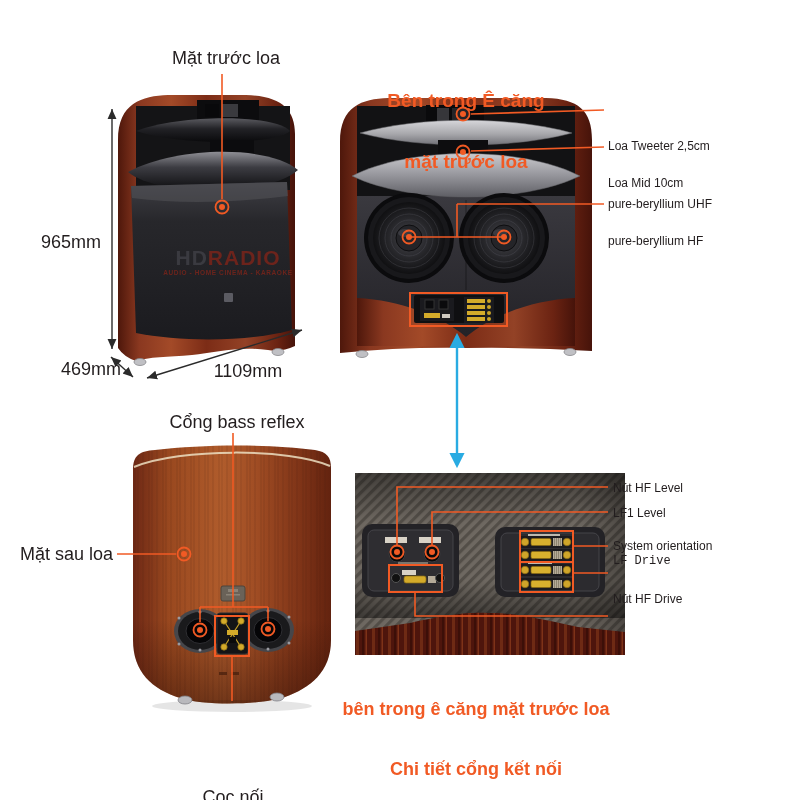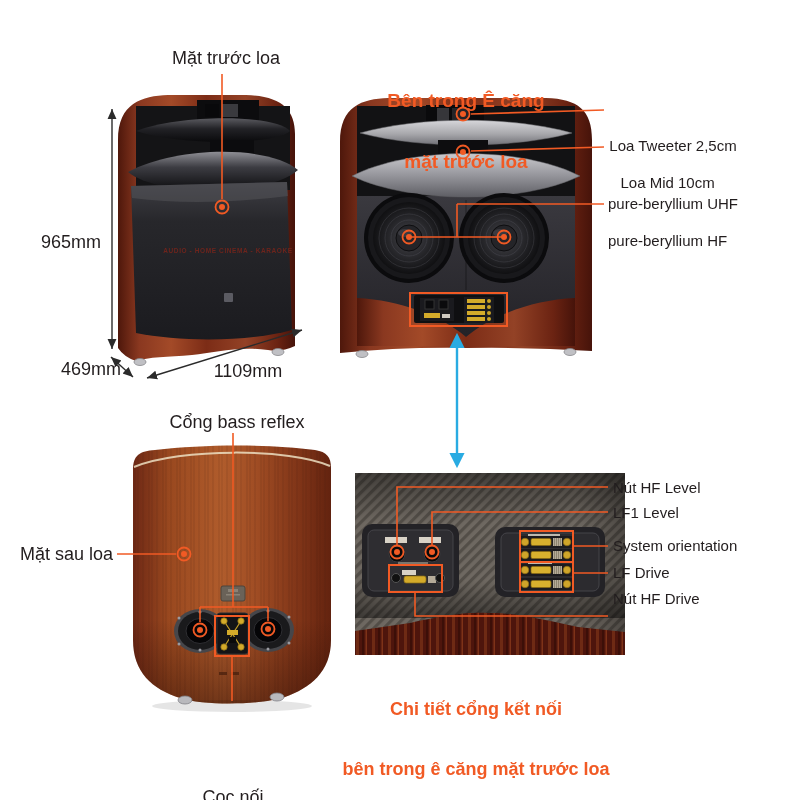--- a/index.html
+++ b/index.html
@@ -1,21 +1,21 @@
 <!DOCTYPE html>
 <html><head>
 <meta charset="utf-8">
 <style>
   * { margin:0; padding:0; box-sizing:border-box; }
   html,body { background:#ffffff; font-family:"Liberation Sans", sans-serif; }
   #canvas { position:relative; width:800px; height:800px; background:#fff; overflow:hidden; }
   #canvas > svg.art { position:absolute; left:0; top:0; }
   .lbl { position:absolute; color:#221d1e; font-size:18px; line-height:20px; white-space:nowrap; }
   .lbl span { display:block;margin-top:40px; }
-  .small { font-size:15px; line-height:18px;text-align:center; }
+  .small { font-size:12px; line-height:18px; }
   .center { transform:translateX(-50%); text-align:center; }
   .rightal { text-align:center; }
   .orange { color:#f15a24; font-weight:bold; }
   .title { font-size:19px; line-height:21px; }
   .caption { font-size:18px; line-height:20px; }
   .wm { position:absolute; left:228px; top:247px; transform:translateX(-50%); text-align:center; opacity:0.85; }
   .wm .brand { font-size:21px; font-weight:bold; letter-spacing:1px; line-height:22px; white-space:nowrap; }
   .wm .hd { color:#3f3f45; }
   .wm .radio { color:#7a241a; }
   .wm .tag { font-size:6.5px; font-weight:bold; color:#7a241a; letter-spacing:0.6px; white-space:nowrap; }
@@ -311,20 +311,21 @@
 </g>
 <path d="M457,336 V465" stroke="#29abe2" stroke-width="2.4" fill="none" marker-start="url(#arrBl)" marker-end="url(#arrBl)"></path>
 </svg>
 
 <div class="lbl center" style="left:226px; top:48px;">Mặt trước loa</div>
 <div class="lbl rightal" style="left:38px; top:232px; width:66px;">965mm</div>
 <div class="lbl" style="left:61px; top:359px; width:58px; text-align:center;">469mm</div>
 <div class="lbl" style="left:210px; top:361px; width:76px; text-align:center;">1109mm</div>
 
 <div class="wm">
+  <div class="brand"><span style="display:inline" class="hd">HD</span><span style="display:inline" class="radio">RADIO</span></div>
   <div class="tag">AUDIO - HOME CINEMA - KARAOKE</div>
 </div>
 
 <div class="lbl orange title center" style="left:466px; top:50px;">
   <span>Bên trong Ê căng</span>
   <span>mặt trước loa</span>
 </div>
 
 <div class="lbl small" style="left:608px; top:97px;">
   <span>Loa Tweeter 2,5cm</span>
@@ -338,21 +339,21 @@
 <div class="lbl center" style="left:237px; top:412px;">Cổng bass reflex</div>
 <div class="lbl rightal" style="left:20px; top:544px; width:92px;">Mặt sau loa</div>
 <div class="lbl center" style="left:233px; top:748px; line-height:19px;">
   <span>Cọc nối</span>
   <span>dây loa</span>
 </div>
 
 <div class="lbl small" style="left:613px; top:479px;">Nút HF Level</div>
 <div class="lbl small" style="left:613px; top:504px;">LF1 Level</div>
 <div class="lbl small" style="left:613px; top:537px;">System orientation</div>
-<div class="lbl small" style="left:613px; top:564px;">LF Drive</div>
+<div class="lbl small" style="left:613px; top:552px;font-family:Liberation Mono, monospace;">LF Drive</div>
 <div class="lbl small" style="left:613px; top:590px;">Nút HF Drive</div>
 
 <div class="lbl orange caption center" style="left:476px; top:659px;">
+  <span>bên trong ê căng mặt trước loa</span>
   <span>Chi tiết cổng kết nối</span>
-  <span>bên trong ê căng mặt trước loa</span>
 </div>
 
 </div>
 
 </body></html>

